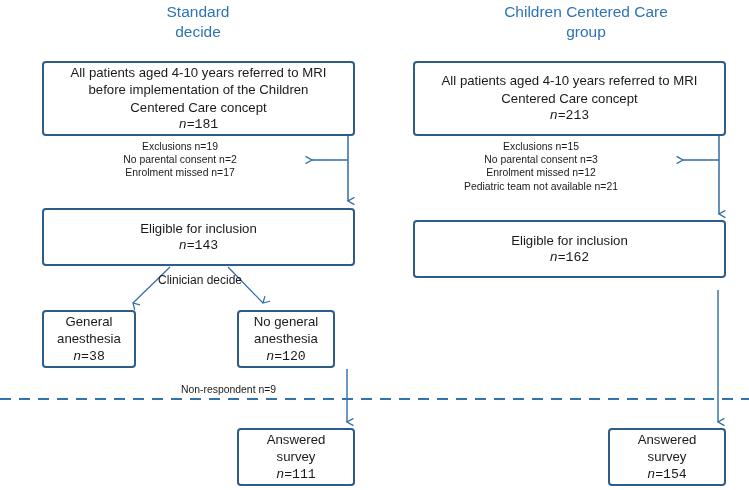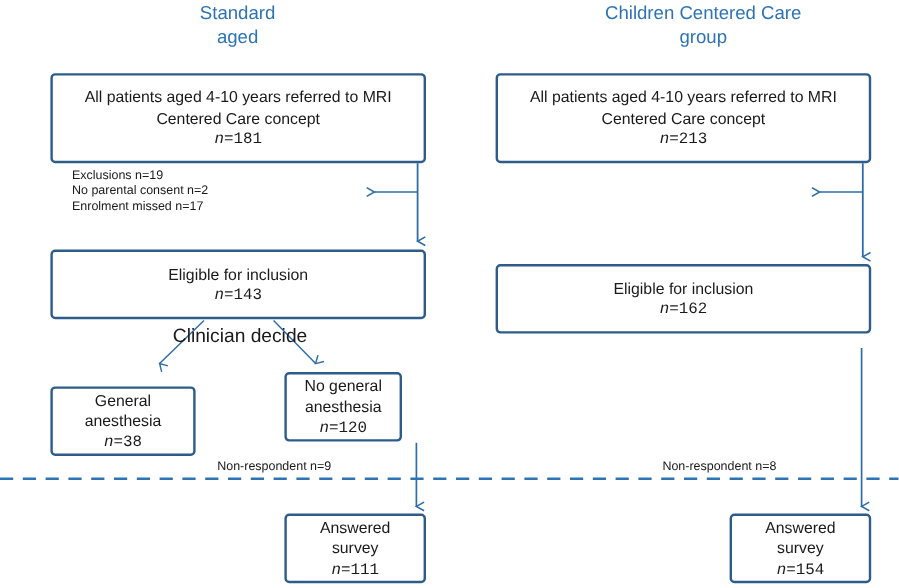--- a/index.html
+++ b/index.html
@@ -57,30 +57,30 @@
   .node .nline {
     display: block;
     white-space: nowrap;
     font-family: Liberation Mono, monospace;
   }
   .nital {
     font-style: italic;
   }
   .side-note {
     position: absolute;
-    text-align: left;
+    text-align: center;
     color: #1a1a1a;
     font-size: 10.4px;
     line-height: 13.2px;
     white-space: pre-line;
   }
   .edge-label {
     position: absolute;
     color: #1a1a1a;
-    font-size: 16px;
+    font-size: 12px;
     line-height: 13px;
     white-space: nowrap;
     text-align: center;
   }
   .nonresp {
     position: absolute;
     color: #1a1a1a;
     font-size: 10.4px;
     line-height: 13px;
     white-space: nowrap;
@@ -117,43 +117,44 @@
 
     <path d="M719,136 L719,214" fill="none" stroke="#2E6CA8" stroke-width="1.5" marker-end="url(#arrowDown)"></path>
     <path d="M719,160 L683,160" fill="none" stroke="#2E6CA8" stroke-width="1.3" marker-end="url(#arrowLeft)"></path>
 
     <path d="M718,290 L718,422" fill="none" stroke="#2E6CA8" stroke-width="1.4" marker-end="url(#arrowDown)"></path>
 
     <path d="M0,399 L749,399" fill="none" stroke="#2E74B5" stroke-width="2.2" stroke-dasharray="11 8"></path>
   </svg>
 
   <div class="col-title" style="left:98px; top:2px; width:200px;">Standard
-aged</div>
+decide</div>
 
   <div class="col-title" style="left:468px; top:2px; width:236px;">Children Centered Care
 group</div>
 
   <div class="node" style="left:42px; top:61px; width:313px; height:75px;">
     <span class="line">All patients aged 4-10 years referred to MRI</span>
+    <span class="line">before implementation of the Children</span>
     <span class="line">Centered Care concept</span>
     <span class="nline"><i class="nital">n</i><span>=181</span></span>
   </div>
 
   <div class="side-note" style="left:60px; top:140px; width:240px;">Exclusions n=19
 No parental consent n=2
 Enrolment missed n=17</div>
 
   <div class="node" style="left:42px; top:208px; width:313px; height:58px;">
     <span class="line">Eligible for inclusion</span>
     <span class="nline"><i class="nital">n</i><span>=143</span></span>
   </div>
 
   <div class="edge-label" style="left:140px; top:274px; width:120px;">Clinician decide</div>
 
-  <div class="node" style="left:42px; top:322px; width:121px; height:58px;">
+  <div class="node" style="left:42px; top:310px; width:94px; height:58px;">
     <span class="line">General</span>
     <span class="line">anesthesia</span>
     <span class="nline"><i class="nital">n</i><span>=38</span></span>
   </div>
 
   <div class="node" style="left:237px; top:310px; width:98px; height:58px;">
     <span class="line">No general</span>
     <span class="line">anesthesia</span>
     <span class="nline"><i class="nital">n</i><span>=120</span></span>
   </div>
@@ -165,27 +166,30 @@
     <span class="line">survey</span>
     <span class="nline"><i class="nital">n</i><span>=111</span></span>
   </div>
 
   <div class="node" style="left:413px; top:61px; width:313px; height:75px;">
     <span class="line">All patients aged 4-10 years referred to MRI</span>
     <span class="line">Centered Care concept</span>
     <span class="nline"><i class="nital">n</i><span>=213</span></span>
   </div>
 
+  <div class="side-note" style="left:411px; top:140px; width:260px;">Exclusions n=15
+No parental consent n=3
+Enrolment missed n=12
+Pediatric team not available n=21</div>
 
   <div class="node" style="left:413px; top:220px; width:313px; height:58px;">
     <span class="line">Eligible for inclusion</span>
     <span class="nline"><i class="nital">n</i><span>=162</span></span>
   </div>
 
-  <div class="nonresp" style="left:552px; top:383px; width:160px;">Non-respondent n=8</div>
 
   <div class="node" style="left:608px; top:428px; width:118px; height:58px;">
     <span class="line">Answered</span>
     <span class="line">survey</span>
     <span class="nline"><i class="nital">n</i><span>=154</span></span>
   </div>
 
 </div>
 
 </body></html>

